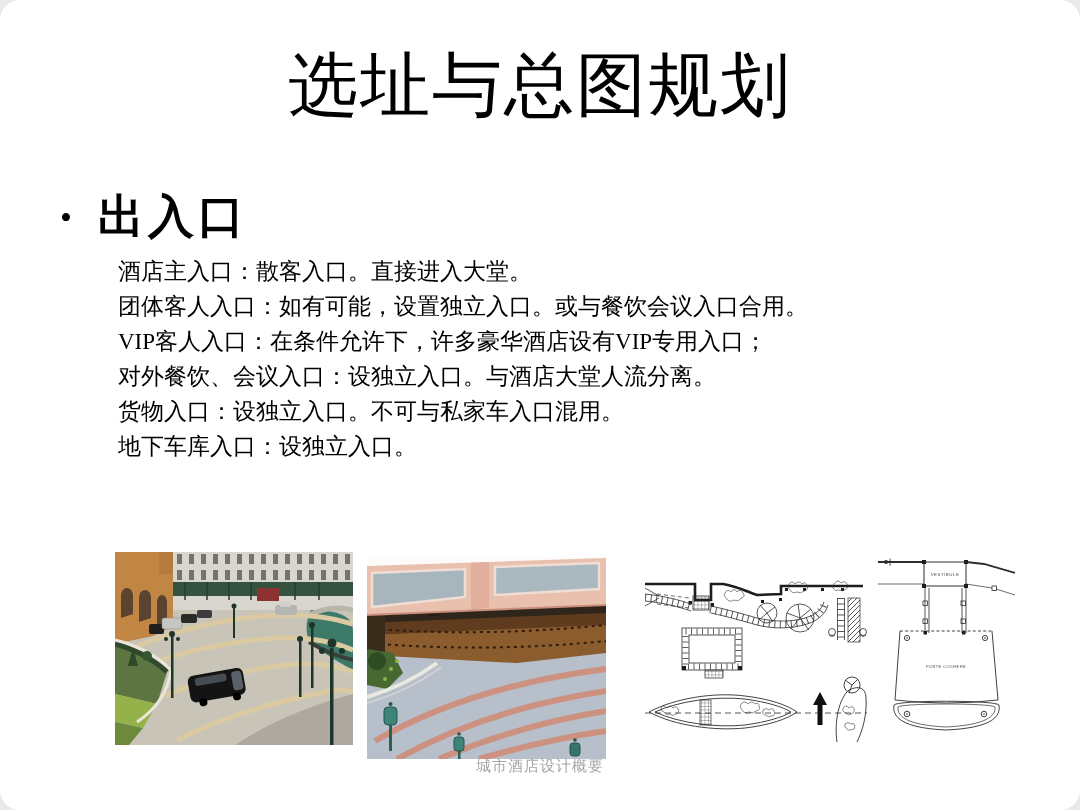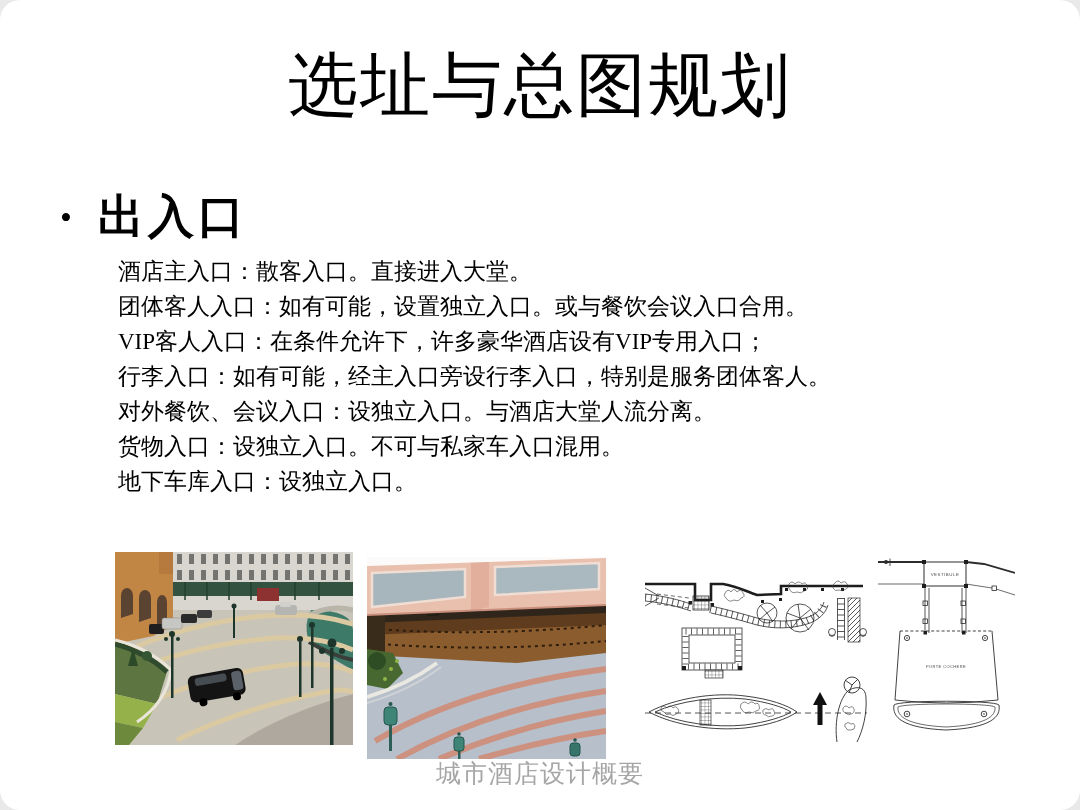--- a/index.html
+++ b/index.html
@@ -15,42 +15,41 @@
     position:absolute;top:192px;left:60px;display:flex;align-items:flex-start;
   }
   .bullet-dot{font-size:34px;line-height:52px;margin-right:26px;}
   .section-heading{font-size:46px;line-height:1.1;letter-spacing:4px;font-weight:bold;}
   .body-block{position:absolute;top:254px;left:118px;width:900px;}
   .body-line{font-size:23px;line-height:35px;white-space:nowrap;}
   .figures{position:absolute;left:0;top:0;width:100%;height:100%;}
   .fig{position:absolute;}
   .footer{
     position:absolute;top:757px;left:0;width:100%;text-align:center;
-    font-size:25px;color:#a6a6a6;letter-spacing:1px;
+    font-size:15px;color:#a6a6a6;letter-spacing:1px;
   }
   svg{display:block;}
   .plan-label{font-family:"Liberation Sans","DejaVu Sans",sans-serif;fill:#4a4a4a;}
 </style>
 </head>
 <body>
 
 <div class="slide">
 
   <div class="title">选址与总图规划</div>
 
   <div class="section-row">
     <span class="bullet-dot">•</span>
     <span class="section-heading">出入口</span>
   </div>
 
   <div class="body-block">
     <div class="body-line">酒店主入口：散客入口。直接进入大堂。</div>
     <div class="body-line">团体客人入口：如有可能，设置独立入口。或与餐饮会议入口合用。</div>
     <div class="body-line">VIP客人入口：在条件允许下，许多豪华酒店设有VIP专用入口；</div>
-    <div class="body-line">行李入口：如有可能，经主入口旁设行李入口，特别是服务团体客人。</div>
     <div class="body-line">对外餐饮、会议入口：设独立入口。与酒店大堂人流分离。</div>
     <div class="body-line">货物入口：设独立入口。不可与私家车入口混用。</div>
     <div class="body-line">地下车库入口：设独立入口。</div>
   </div>
 
   <div class="figures">
 
     <div class="fig" style="left:115px;top:552px;">
       <svg width="238" height="193" viewBox="0 0 238 193">
         <defs>

